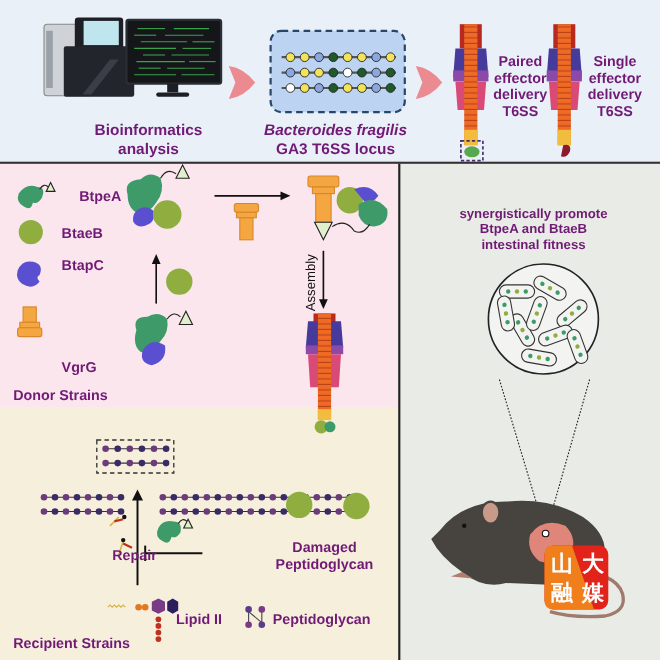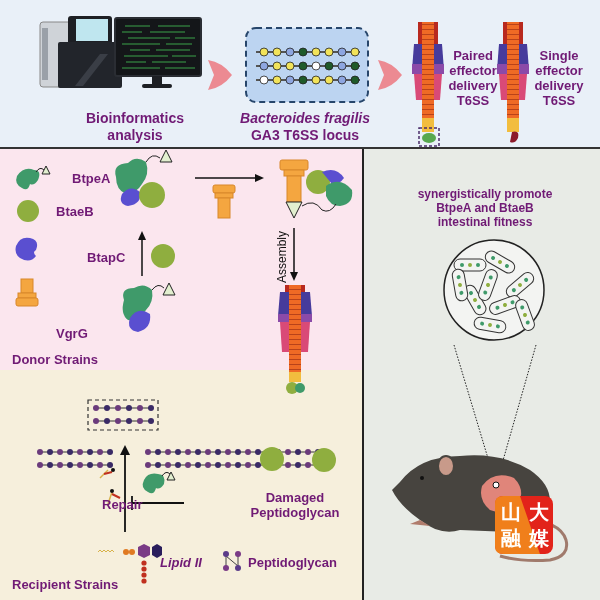--- a/index.html
+++ b/index.html
@@ -381,31 +381,31 @@
 </div>
 <div class="abs lbl t13 center" style="left:530px;top:48px;width:58px;">
   <div>Single</div>
   <div>effector</div>
   <div>delivery</div>
   <div>T6SS</div>
 </div>
 
 <div class="abs lbl t13" style="left:56px;top:171px;margin-left:16px;">BtpeA</div>
 <div class="abs lbl t13" style="left:56px;top:204px;">BtaeB</div>
-<div class="abs lbl t13" style="left:56px;top:250px;margin-left:31px;">BtapC</div>
+<div class="abs lbl t13" style="left:56px;top:233px;">BtapC</div>
 <div class="abs lbl t13" style="left:56px;top:286px;margin-top:40px;">VgrG</div>
 <div class="abs lbl t13" style="left:12px;top:352px;text-align:right;">Donor Strains</div>
 <div class="abs t12" style="left:252px;top:250px;transform:rotate(-90deg);transform-origin:center;width:60px;text-align:center;color:#111;">Assembly</div>
 
 <div class="abs lbl t13" style="left:58px;top:497px;padding-left:44px;">Repair</div>
 <div class="abs lbl t13 center" style="left:240px;top:490px;width:110px;">
   <div>Damaged</div>
   <div>Peptidoglycan</div>
 </div>
-<div class="abs lbl t13" style="left:160px;top:555px;font-style:italic;">Lipid II</div>
+<div class="abs lbl t13" style="left:160px;top:555px;">Lipid II</div>
 <div class="abs lbl t13" style="left:248px;top:555px;">Peptidoglycan</div>
 <div class="abs lbl t13" style="left:12px;top:577px;">Recipient Strains</div>
 
 <div class="abs lbl t12 center" style="left:390px;top:187px;width:190px;">
   <div>synergistically promote</div>
   <div>BtpeA and BtaeB</div>
   <div>intestinal fitness</div>
 </div>
 
 <div class="abs" style="left:497px;top:499px;width:56px;height:52px;display:grid;grid-template-columns:1fr 1fr;color:#fff;font-family:'DejaVu Sans',sans-serif;font-weight:bold;font-size:20px;line-height:26px;text-align:center;">

